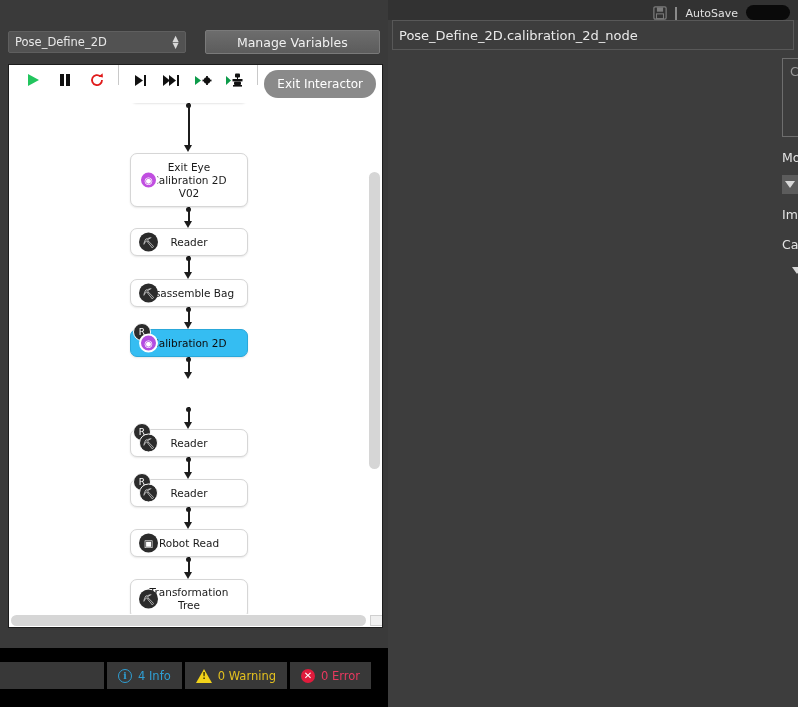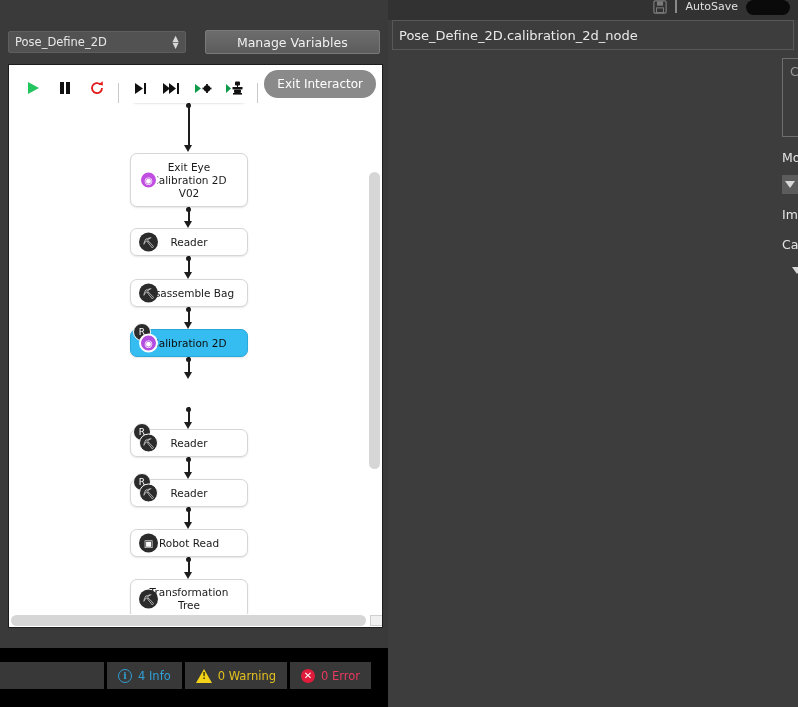--- a/index.html
+++ b/index.html
@@ -43,21 +43,21 @@
 
   
   .canvas-wrap {
     position: absolute; left: 8px; top: 64px; width: 375px; height: 564px;
     background: #ffffff; border: 1px solid #1c1c1c;
     overflow: hidden;
   }
   .flow-toolbar {
     position: absolute; left: 0; top: 0; width: 375px; height: 38px;
     background: #ffffff;
-    display: flex; align-items: flex-end; gap: 0px; padding-left: 8px;
+    display: flex; align-items: flex-start; gap: 0px; padding-left: 8px;
     z-index: 5;
   }
   .tb-btn {
     width: 32px; height: 30px; display: flex; align-items: center;
     justify-content: center; cursor: pointer; background: transparent;
     border: none;
   }
   .tb-sep { width: 1px; height: 20px; background: #c9c9c9; margin: 0 5px; }
   .exit-btn {
     position: absolute; right: 8px; top: 5px;
@@ -162,21 +162,21 @@
     font-size: 8px; color: #332f00; font-weight: bold;
   }
 
   
   .right-pane {
     position: absolute; left: 388px; top: 0; width: 410px; height: 707px;
     background: #3d3d3d;
   }
   .rp-topbar {
     position: absolute; left: 0; top: 0; width: 410px; height: 20px;
-    background: #323232; display: flex; align-items: flex-start;
+    background: #323232; display: flex; align-items: flex-end;
     justify-content: flex-end; padding-right: 8px; gap: 8px;
   }
   .save-icon { width: 14px; height: 14px; opacity: .55; }
   .tb-div { width: 2px; height: 13px; background: #8a8a8a; }
   .autosave-lbl { color: #e0e0e0; font-size: 11px; }
   .autosave-toggle {
     width: 44px; height: 15px; border-radius: 8px; background: #0a0a0a;
     cursor: pointer;
   }
 

